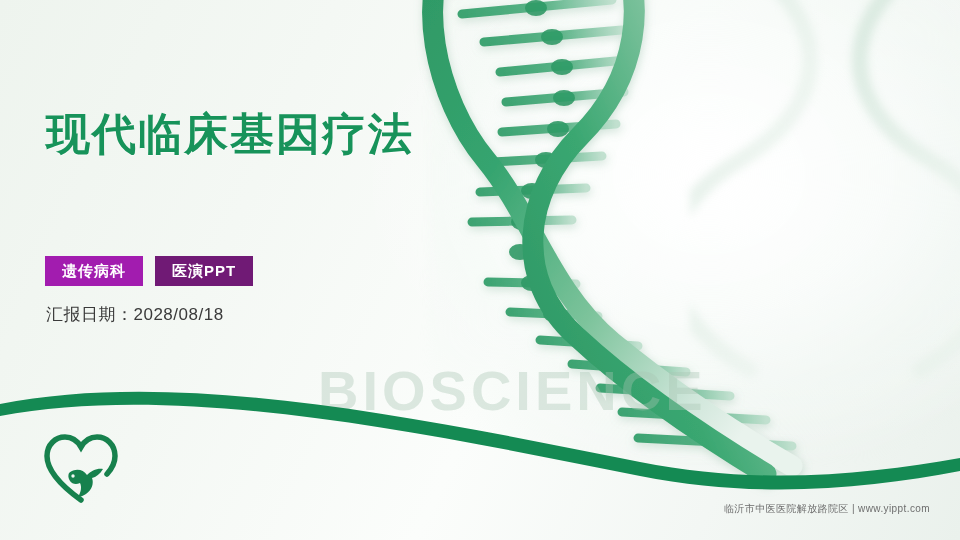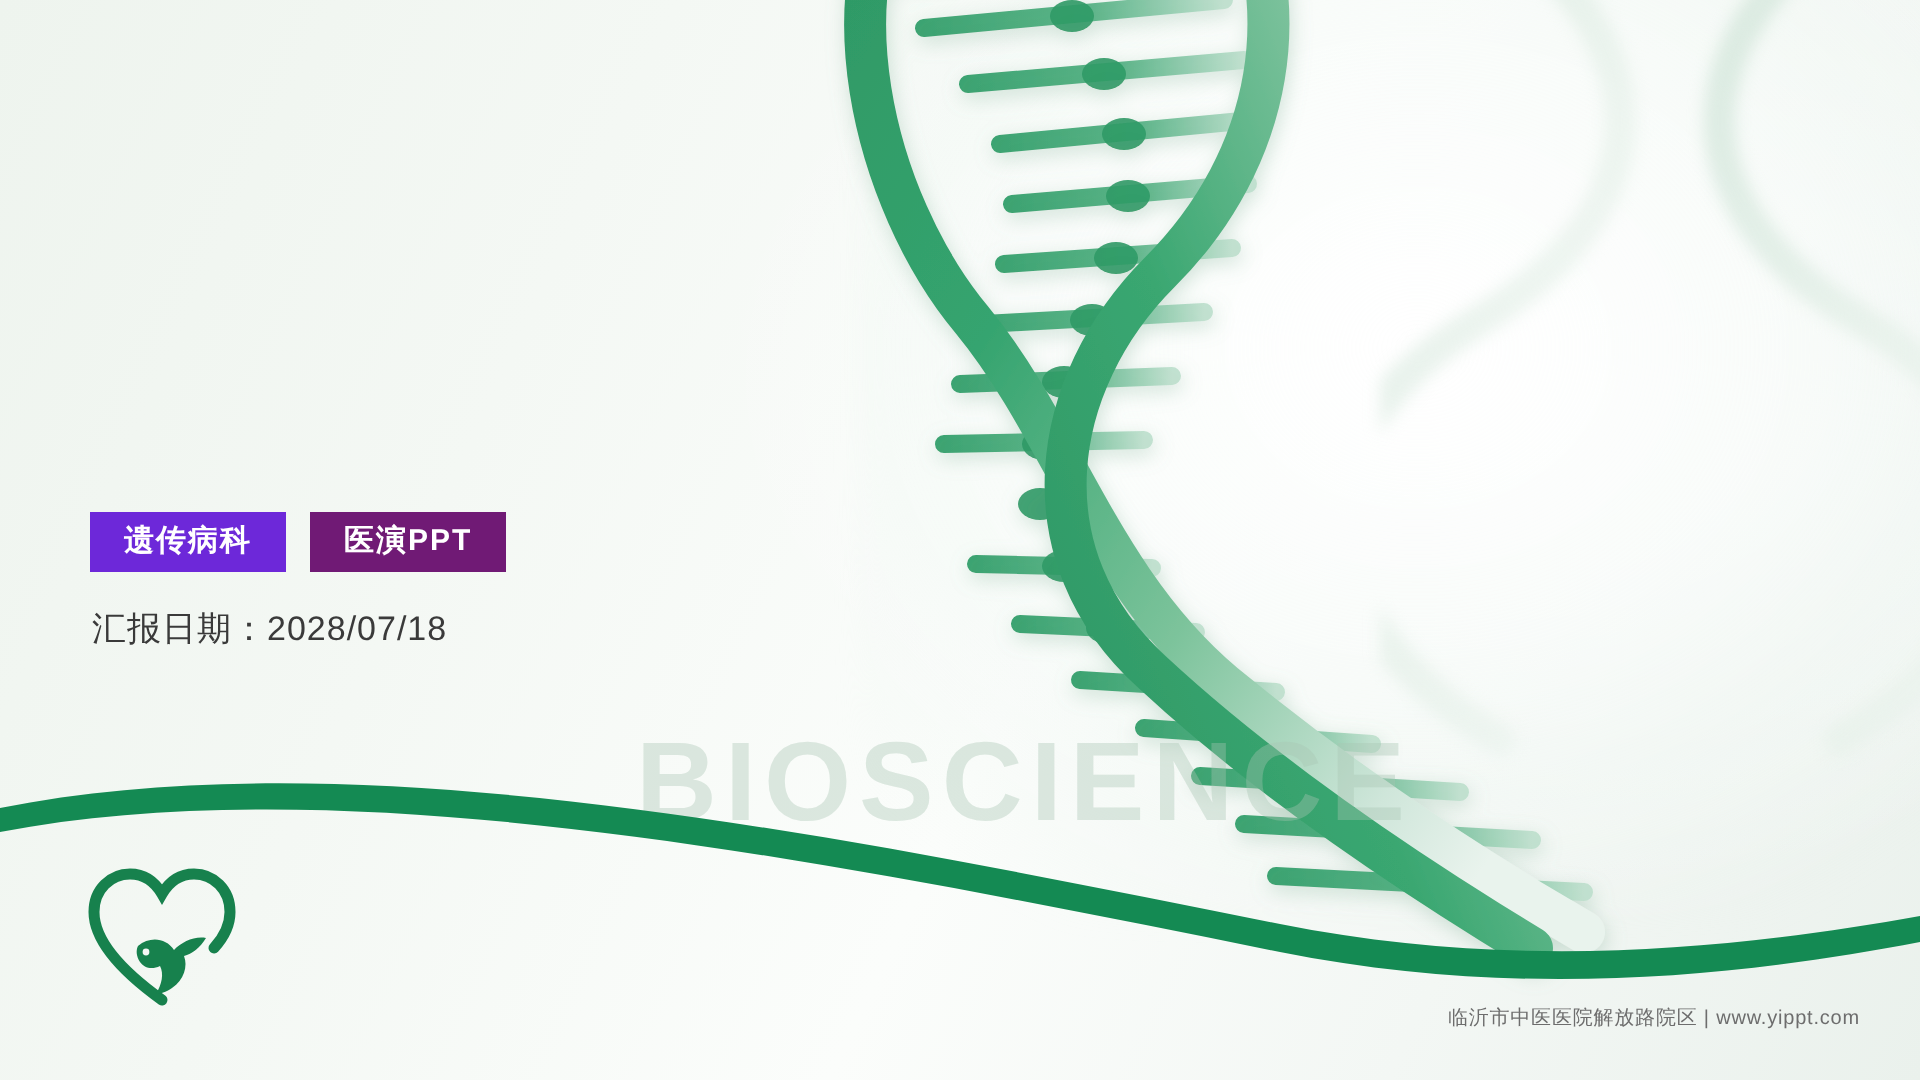--- a/index.html
+++ b/index.html
@@ -104,21 +104,21 @@
   }
   .badge {
     font-size: 15px;
     font-weight: bold;
     color: #ffffff;
     letter-spacing: 1px;
     padding: 6px 17px 7px 17px;
     line-height: 1.15;
     white-space: nowrap;
   }
-  .badge-dept { background: #6d28d9; }
+  .badge-dept { background: #a21caf; }
   .badge-brand { background: #701a75; }
 
   .report-date {
     position: absolute;
     left: 46px;
     top: 303px;
     font-size: 17px;
     color: #3a3a3a;
     letter-spacing: .5px;
     white-space: nowrap;
@@ -254,28 +254,29 @@
     </g>
   </svg>
 
   <div class="watermark">BIOSCIENCE</div>
 
   <svg class="wave" viewBox="0 0 960 170" preserveAspectRatio="none">
     <path d="M0 34 C180 -2 420 48 640 92 C760 116 870 104 960 88 L960 101 C870 118 760 130 640 106 C420 62 180 12 0 46 Z" fill="#148a53"></path>
   </svg>
 
   <div class="title-block">
+    <div class="title-line1">现代临床基因疗法</div>
   </div>
 
   <div class="badges">
     <div class="badge badge-dept">遗传病科</div>
     <div class="badge badge-brand">医演PPT</div>
   </div>
 
-  <div class="report-date">汇报日期：2028/07/18</div>
+  <div class="report-date">汇报日期：2028/08/18</div>
 
   <svg class="logo" viewBox="0 0 78 74">
     <path d="M39 68 C14 50 5 36 5 24 C5 12.5 13.5 5 23 5 C30 5 35.5 9 39 15 C42.5 9 48 5 55 5 C64.5 5 73 12.5 73 24 C73 30 70.5 36 65 42" fill="none" stroke="#17814d" stroke-width="5.5" stroke-linecap="round"></path>
     <path d="M27 41 C33 36 41 37 45 43 C49 39 55 36 61 37 C58 42 54 45 50 46 C52 51 50 58 44 62 C41 64 38 65 36 65 C39 60 40 55 38 51 C34 53 30 52 28 49 C26 46 26 43 27 41 Z" fill="#17814d"></path>
     <circle cx="31" cy="44" r="1.7" fill="#f4f7f4"></circle>
   </svg>
 
   <div class="footer">临沂市中医医院解放路院区 | www.yippt.com</div>
 
 </div>

